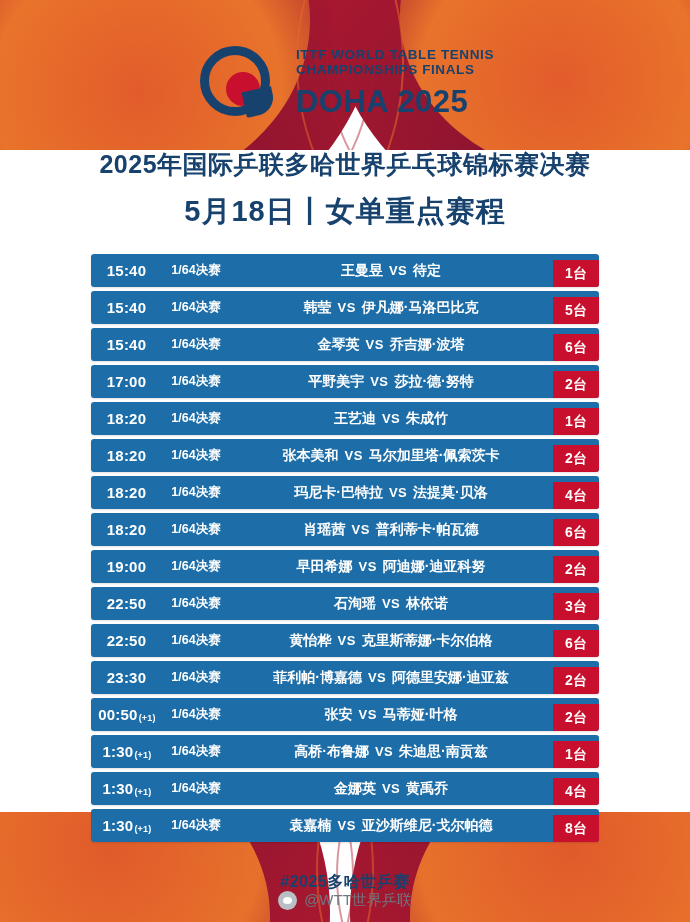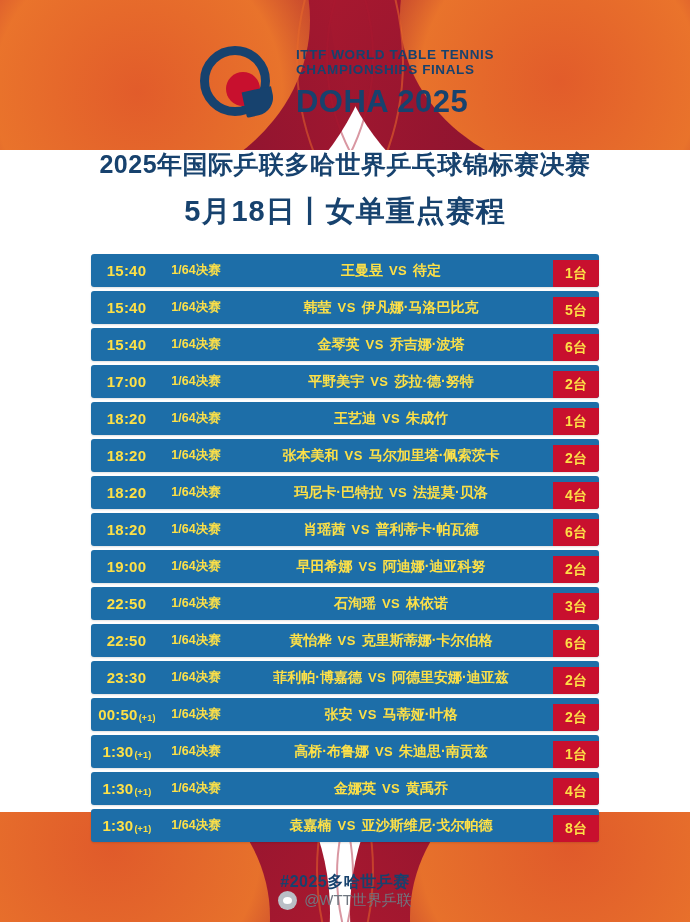--- a/index.html
+++ b/index.html
@@ -206,21 +206,21 @@
     width: 508px;
     display: flex;
     flex-direction: column;
     gap: 4px;
   }
   .row {
     display: flex;
     align-items: stretch;
     height: 33px;
     background: #1d6ea8;
-    color: #fde047;
+    color: #ffffff;
     border-radius: 3px;
     overflow: hidden;
     box-shadow: 0 1px 2px rgba(0,0,0,.12);
   }
   .cell-time {
     width: 72px;
     flex: 0 0 72px;
     display: flex;
     align-items: center;
     justify-content: center;

